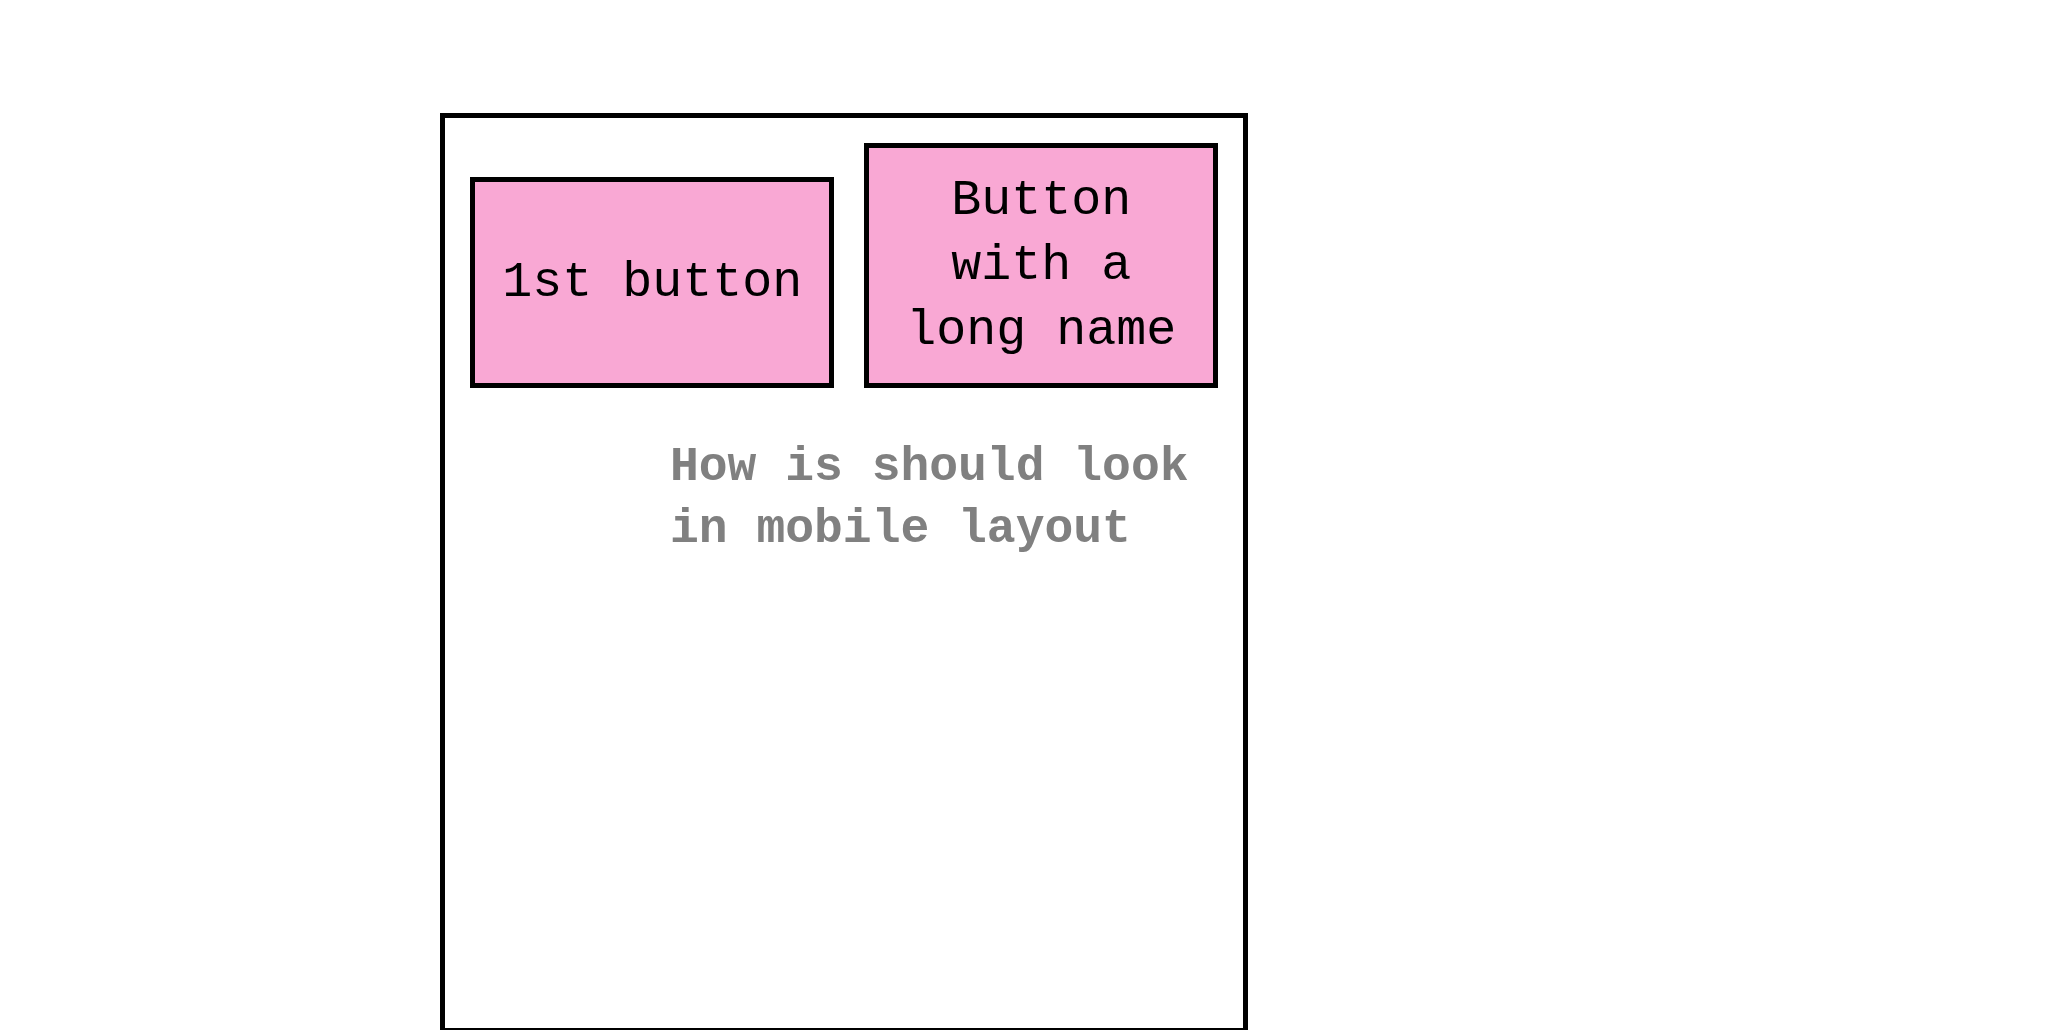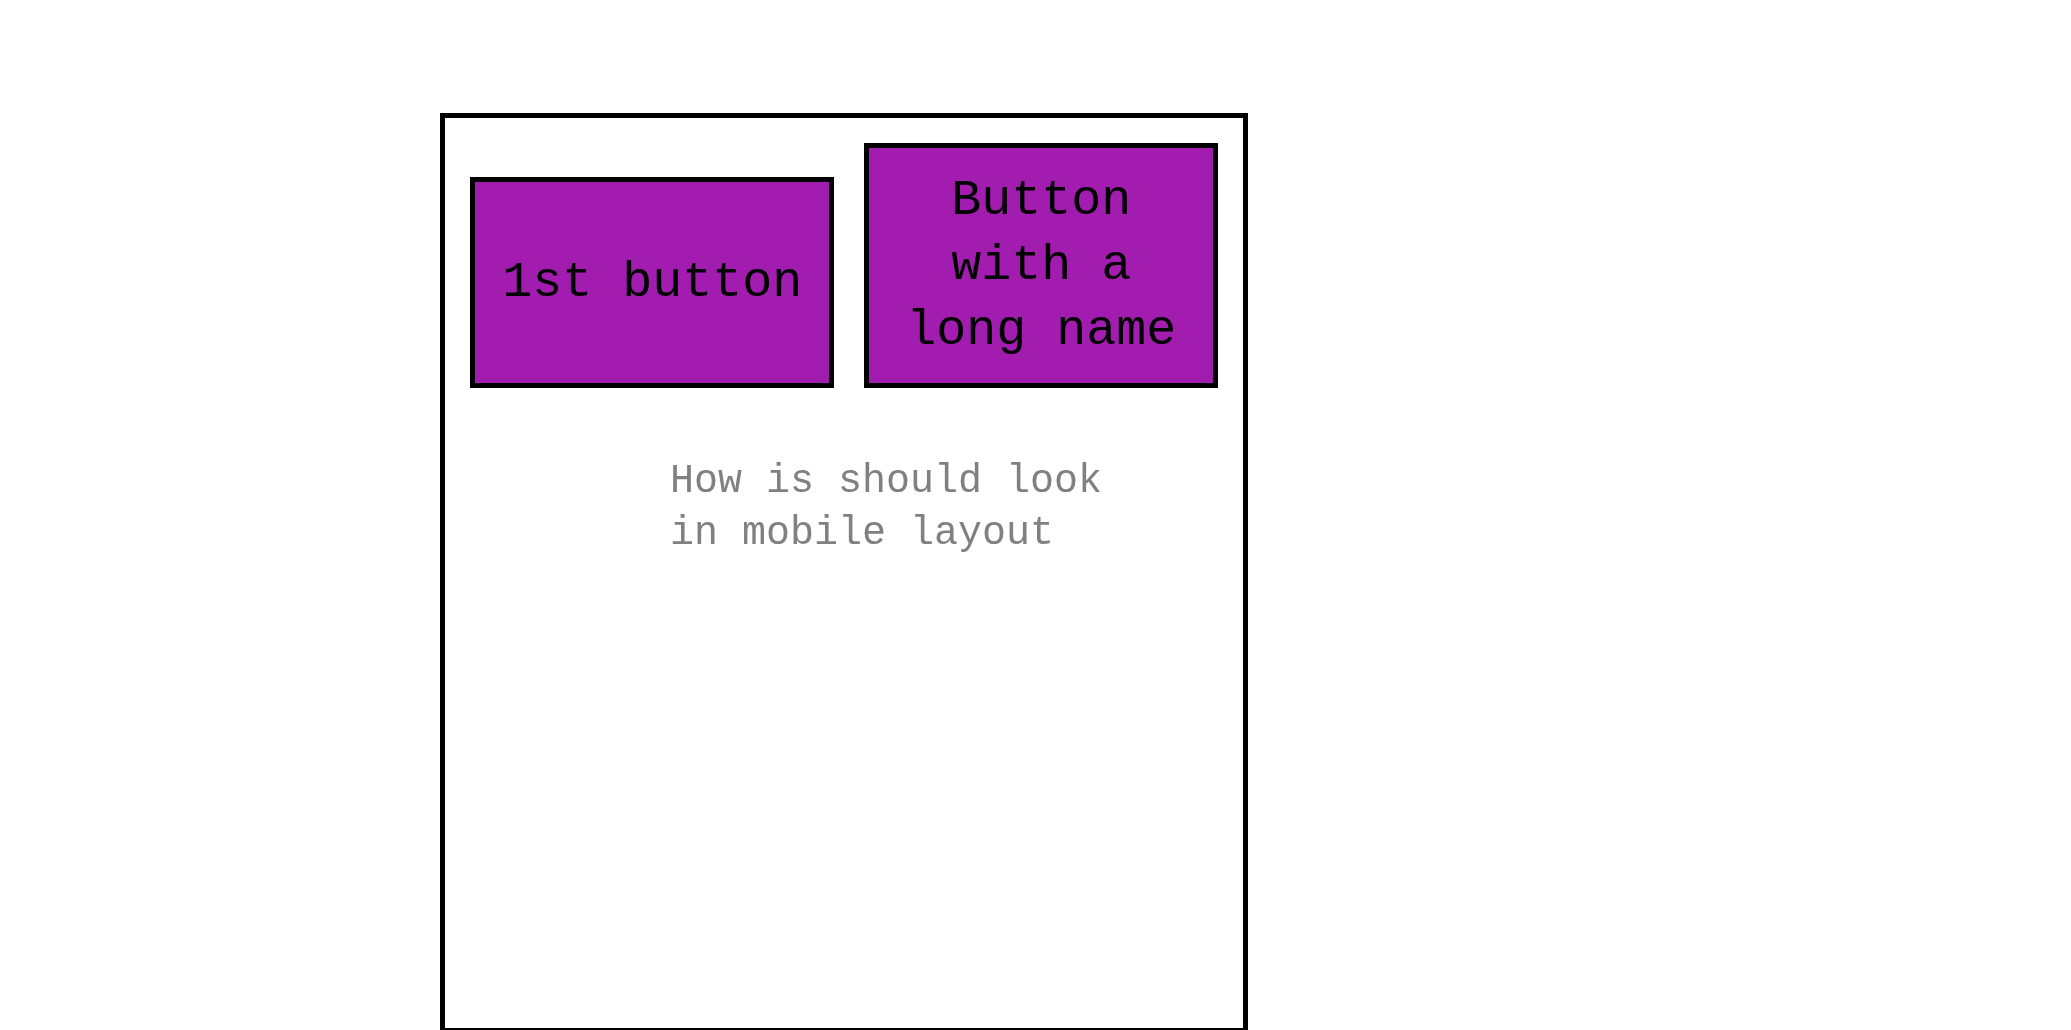--- a/index.html
+++ b/index.html
@@ -23,21 +23,21 @@
       border: 5px solid #000000;
       padding: 25px 25px 0 25px;
     }
     .button-row {
       display: flex;
       gap: 30px;
       margin-bottom: 40px;
     }
     .btn {
       border: 5px solid #000000;
-      background: #a21caf;
+      background: #f9a8d4;
       color: #000000;
       font-family: inherit;
       font-size: 50px;
       text-align: center;
       display: flex;
       align-items: center;
       justify-content: center;
       line-height: 1.3;
       cursor: pointer;
       padding: 20px 10px;
@@ -46,25 +46,26 @@
       width: 367px;
       min-height: 160px;
       margin-top: 34px;
     }
     .btn-2 {
       width: 356px;
       min-height: 160px;
     }
     .caption {
       color: #808080;
-      font-size: 40px;
+      font-size: 48px;
       line-height: 1.3;
       margin-left: 200px;
-      margin-top: 68px;
+      margin-top: 48px;
       white-space: pre-line;
+      font-weight: bold;
     }
   </style>
 </head>
 <body>
 
 <div class="frame">
   <div class="button-row">
     <button class="btn btn-1">
       <span>1st button</span>
     </button>

